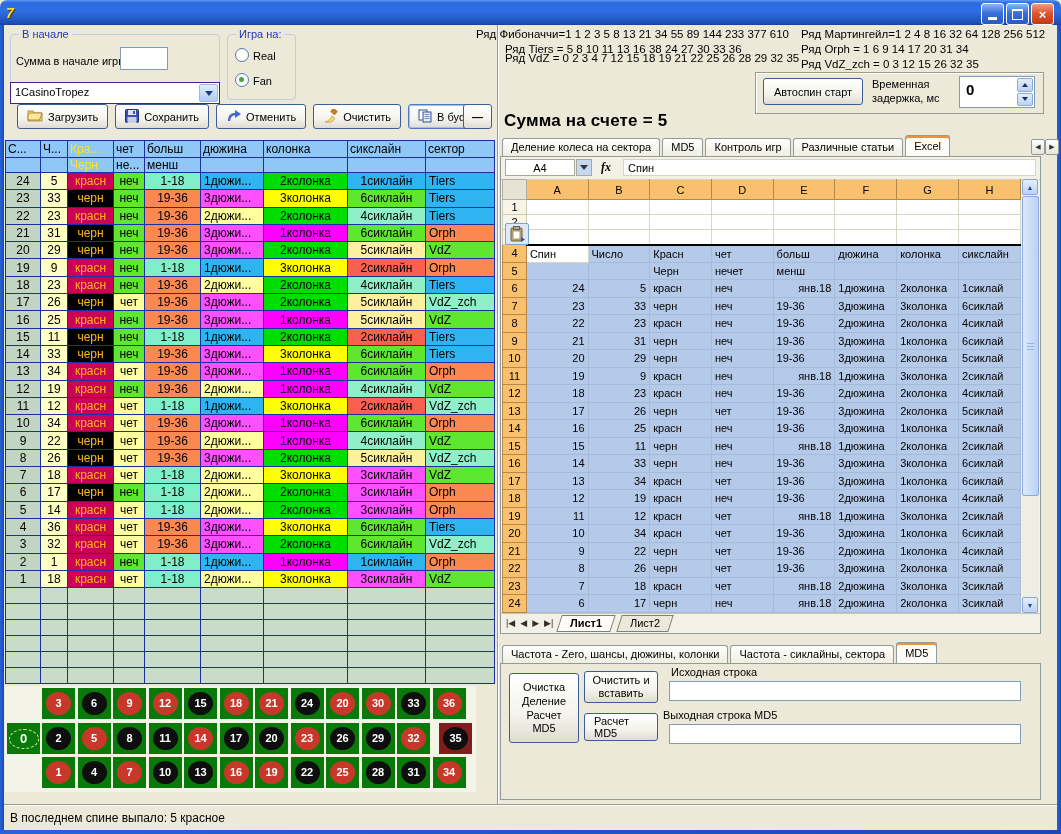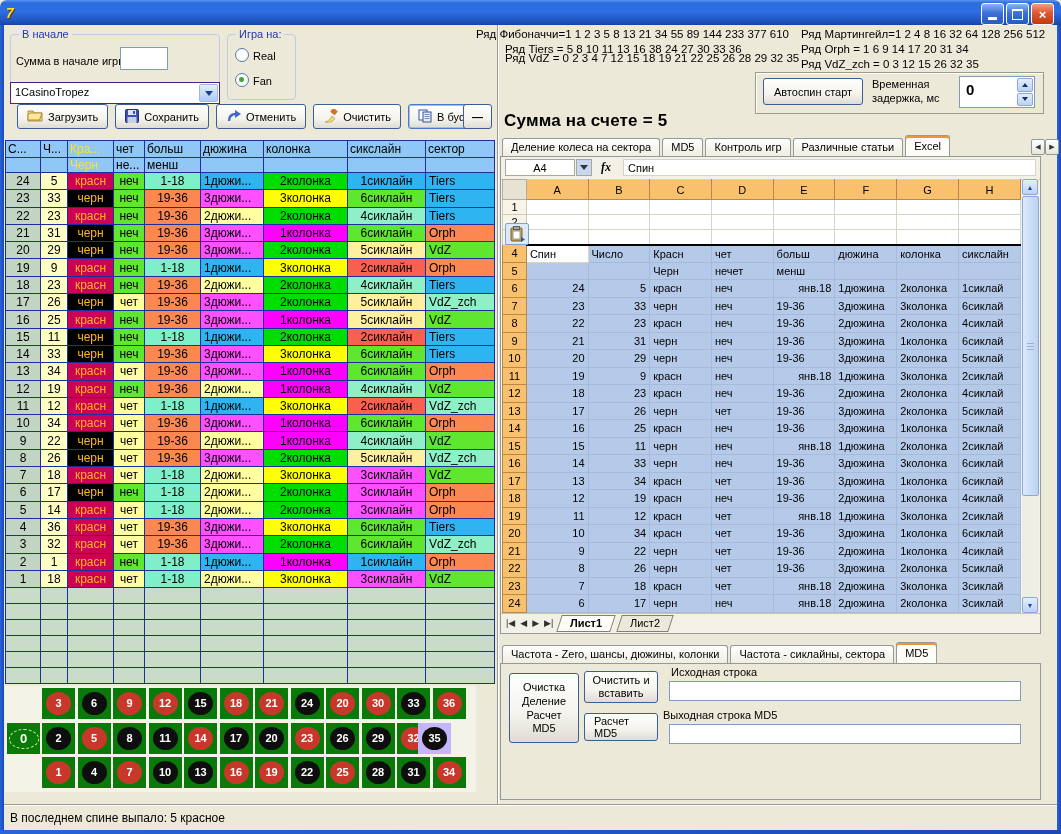--- a/index.html
+++ b/index.html
@@ -627,21 +627,21 @@
     </div>
     <div class="bcell" style="left: 321px; top: 37px; background: rgb(9, 122, 9);">
       <div class="chip black">26</div>
     </div>
     <div class="bcell" style="left: 356.5px; top: 37px; background: rgb(9, 122, 9);">
       <div class="chip black">29</div>
     </div>
     <div class="bcell" style="left: 392px; top: 37px; background: rgb(9, 122, 9);">
       <div class="chip red">32</div>
     </div>
-    <div class="bcell" style="left: 413px; top: 37px; background: #c4b5fd;">
+    <div class="bcell" style="left: 434px; top: 37px; background: #7f1d1d;">
       <div class="chip black">35</div>
     </div>
     <div class="bcell" style="left: 37px; top: 71px; background: rgb(9, 122, 9);">
       <div class="chip red">1</div>
     </div>
     <div class="bcell" style="left: 72.5px; top: 71px; background: rgb(9, 122, 9);">
       <div class="chip black">4</div>
     </div>
     <div class="bcell" style="left: 108px; top: 71px; background: rgb(9, 122, 9);">
       <div class="chip red">7</div>

